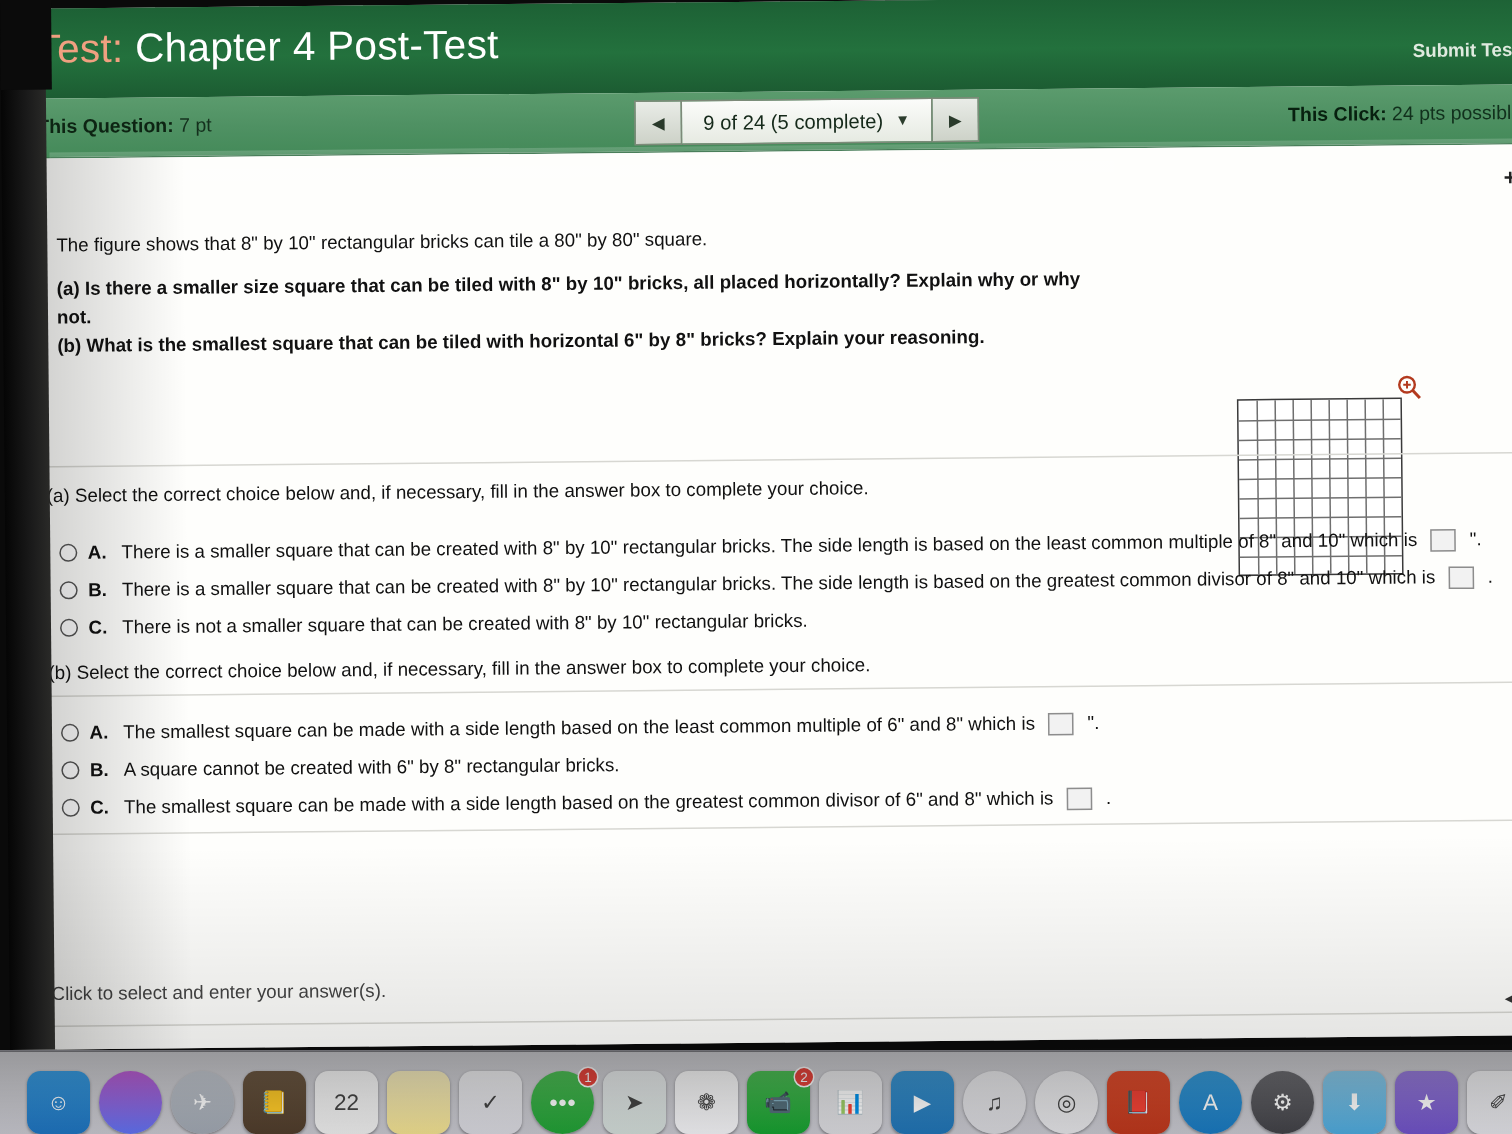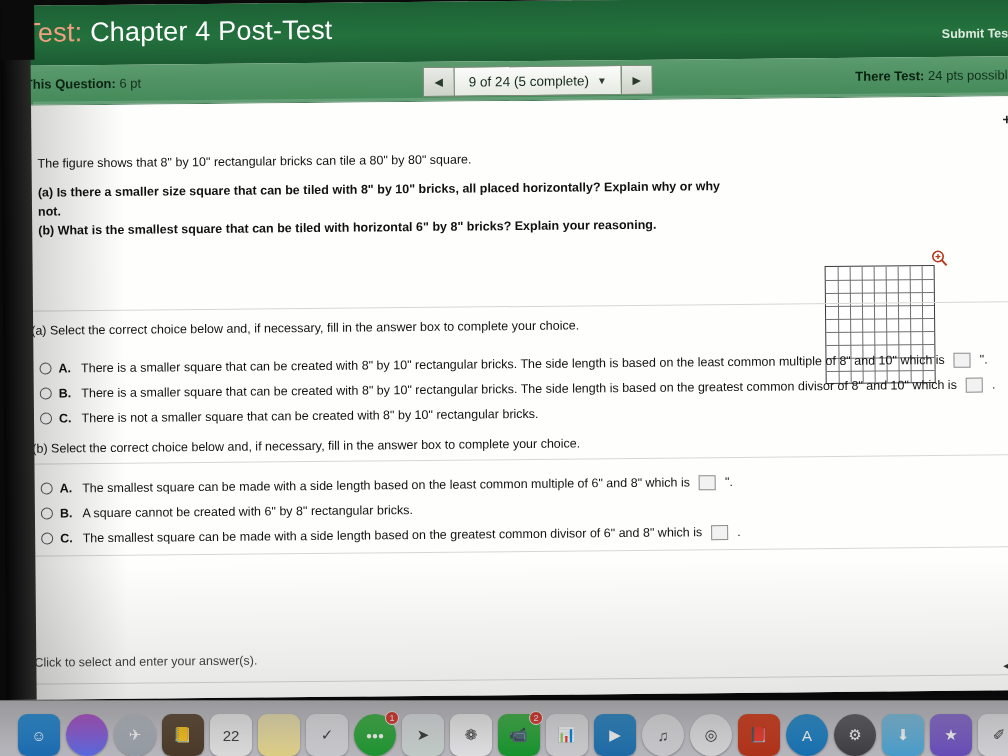--- a/index.html
+++ b/index.html
@@ -244,34 +244,34 @@
         <div class="hdr-title">
           <span class="lbl">Test:</span>
           <span>Chapter 4 Post-Test</span>
         </div>
         <div class="submit-test">Submit Test</div>
       </div>
 
       <div class="bar">
         <div class="bar-left">
           <b>This Question:</b>
-          <span>6 pt</span>
+          <span>7 pt</span>
         </div>
 
         <div class="nav">
           <div class="nav-btn">◀</div>
           <div class="nav-center">
             <span>9 of 24 (5 complete)</span>
             <span class="caret">▼</span>
           </div>
           <div class="nav-btn">▶</div>
         </div>
 
         <div class="bar-right">
-          <b>There Test:</b>
+          <b>This Click:</b>
           <span>24 pts possible</span>
         </div>
       </div>
 
       <div class="body-area">
 
         <div class="plus-mark">+</div>
 
         <div class="q-text">The figure shows that 8" by 10" rectangular bricks can tile a 80" by 80" square.</div>
         <div class="q-sub">

